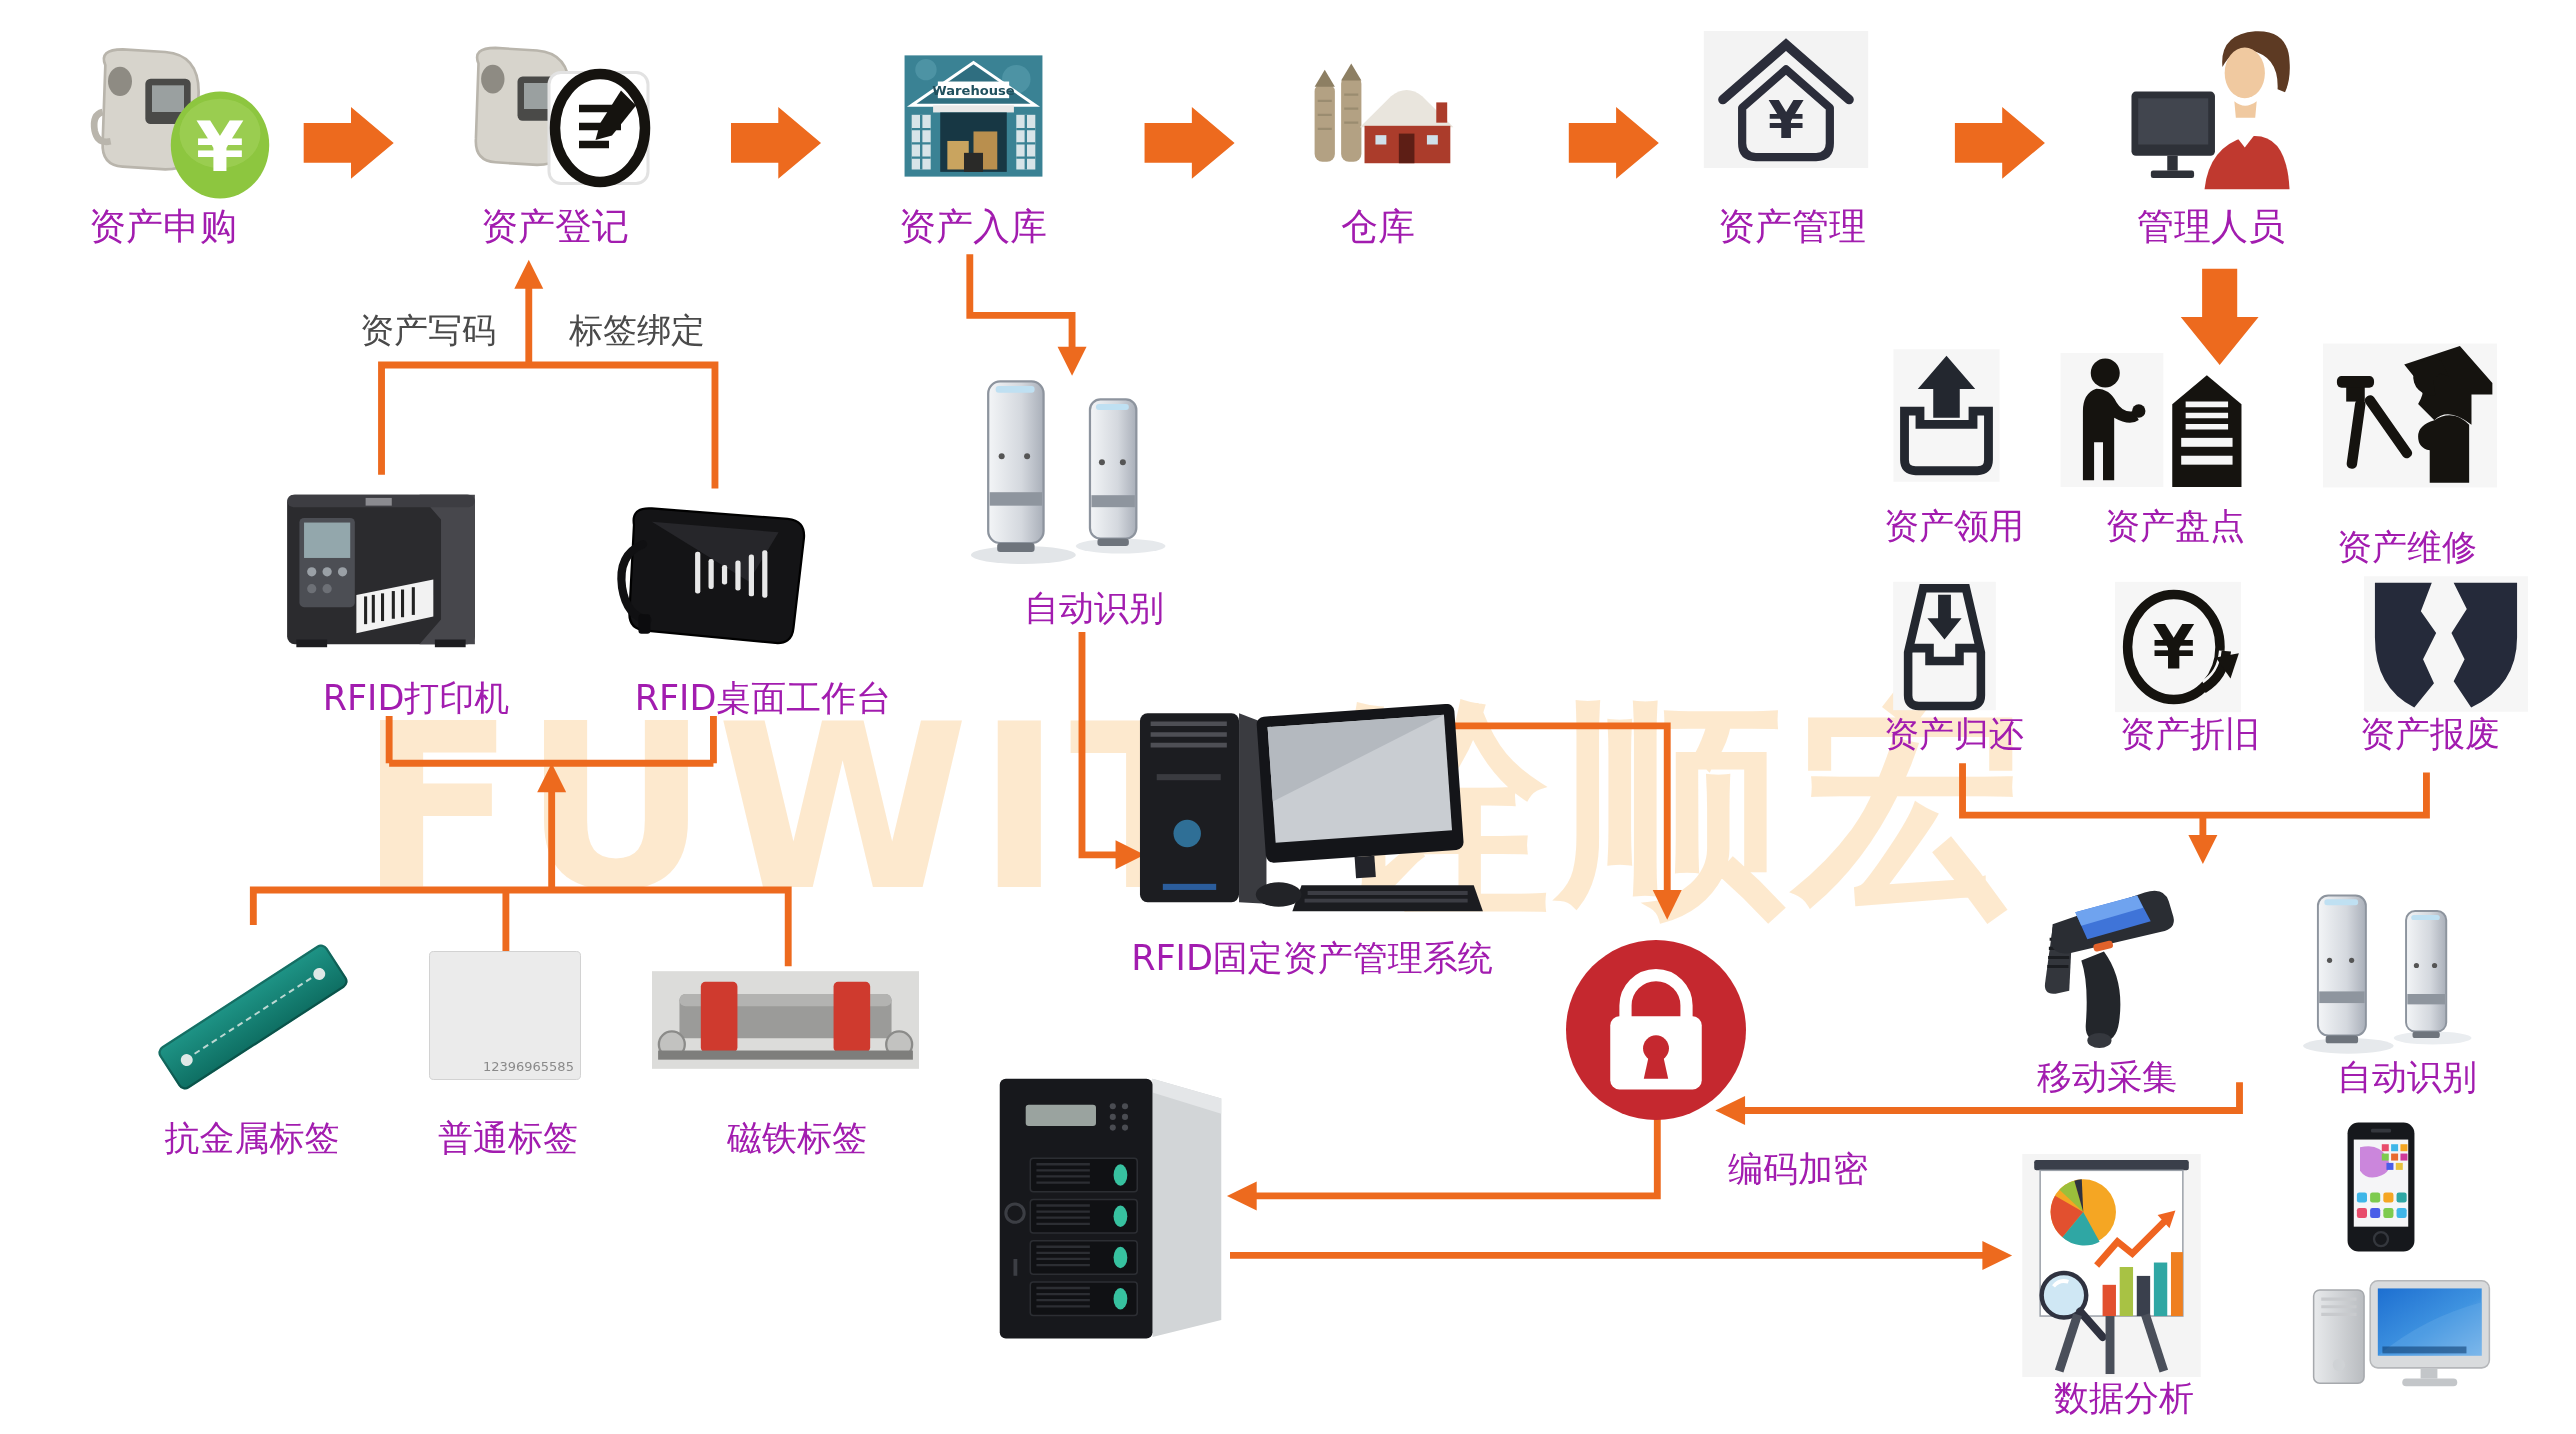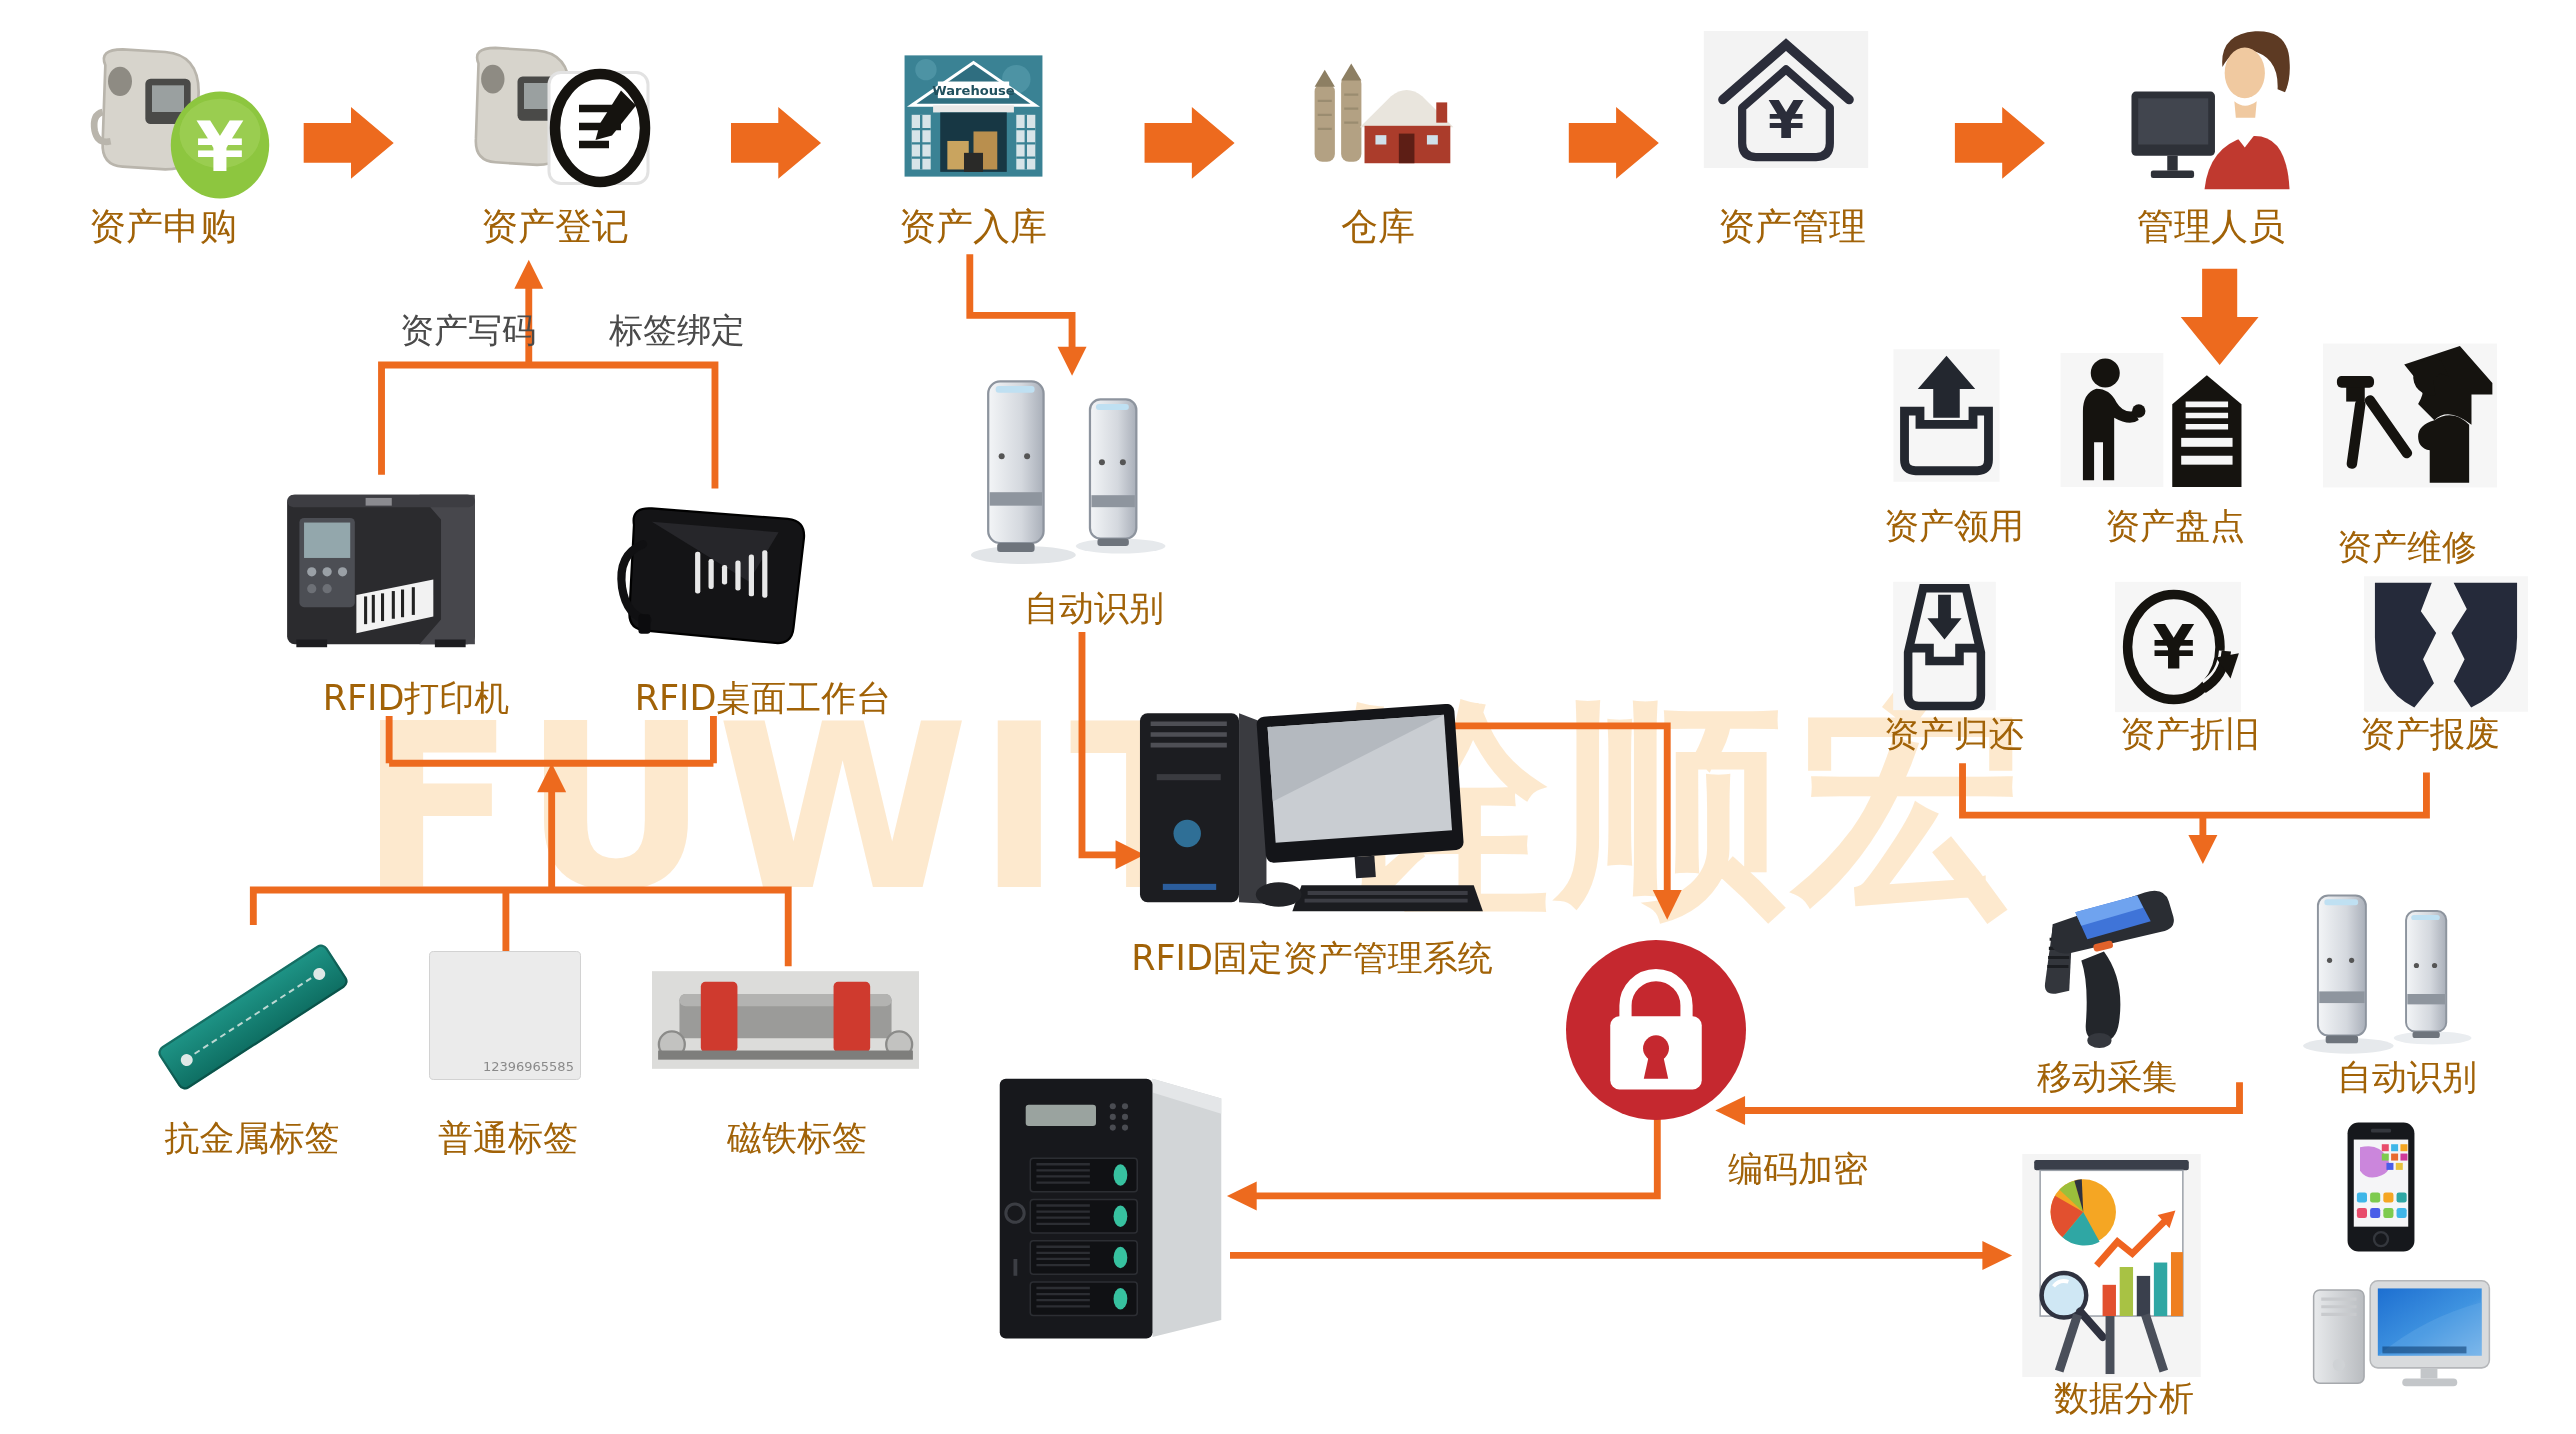--- a/index.html
+++ b/index.html
@@ -1,21 +1,21 @@
 <!DOCTYPE html>
 <html style="font-size:12.2px"><head>
 <meta charset="utf-8">
 <style>
   html,body{margin:0;padding:0;background:#fff;}
   .stage{position:relative;width:2576px;height:1435px;background:#ffffff;overflow:hidden;
          font-family:"DejaVu Sans","Liberation Sans",sans-serif;}
-  .lbl{position:absolute;transform:translate(-50%,-50%);font-size:35px;color:#a16207;
+  .lbl{position:absolute;transform:translate(-50%,-50%);font-size:35px;color:#a21caf;
        white-space:nowrap;text-align:center;z-index:6;}
   .lbl.big{font-size:37px;}
-  .lbl.small{font-size:34px;color:#4a4a4a;margin-left:40px;}
+  .lbl.small{font-size:34px;color:#4a4a4a;}
   .icon{position:absolute;z-index:4;}
   .icon svg{display:block;width:100%;height:100%;}
   #watermark{position:absolute;left:359px;top:656px;font-size:229px;font-weight:800;
              letter-spacing:7.6px;color:rgba(246,166,59,0.25);white-space:nowrap;z-index:1;
              pointer-events:none;}
   #wires{position:absolute;left:0;top:0;z-index:3;}
   .lockwrap{position:absolute;left:1566px;top:940px;width:180px;height:180px;border-radius:50%;
             background:#c5282f;z-index:5;}
   .tealtag{position:absolute;left:153px;top:992px;width:200px;height:50px;border-radius:7.6px;
            background:linear-gradient(180deg,#1e9486,#0e6e62);transform:rotate(-33deg);

